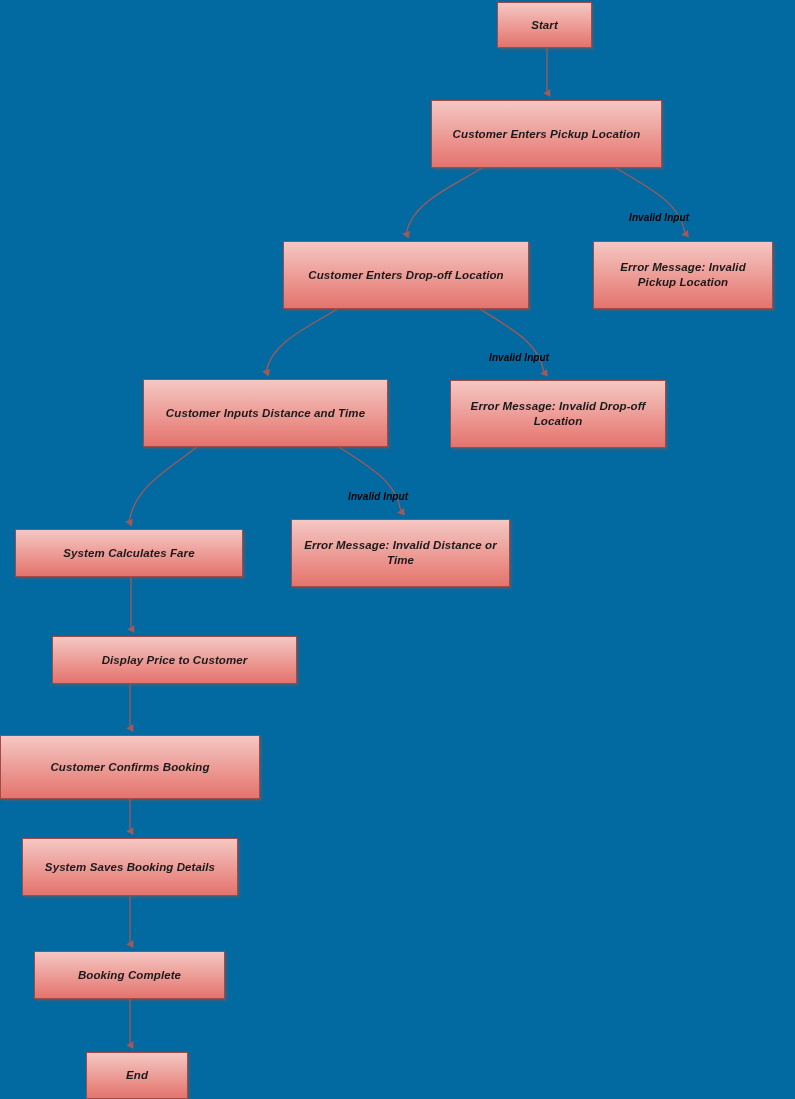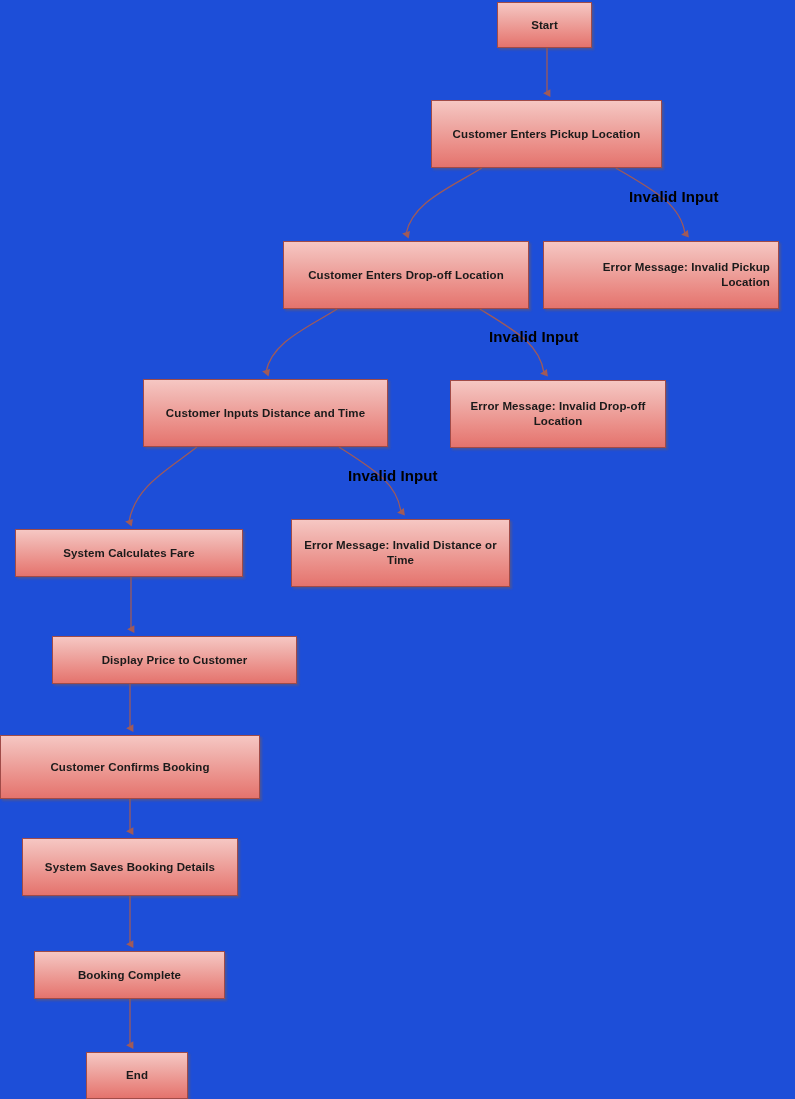--- a/index.html
+++ b/index.html
@@ -5,23 +5,24 @@
 <style>
   html, body {
     margin: 0;
     padding: 0;
     background: #ffffff;
   }
   #canvas {
     position: relative;
     width: 795px;
     height: 1099px;
-    background: #1d4ed8;
+    background: #0369a1;
     overflow: hidden;
     font-family: "Liberation Sans", sans-serif;
+    font-style: italic;
   }
   #edge-layer {
     position: absolute;
     left: 0;
     top: 0;
     width: 795px;
     height: 1099px;
     pointer-events: none;
   }
   .node {
@@ -41,25 +42,26 @@
     padding: 2px 8px;
     letter-spacing: 0.1px;
   }
   .node-label {
     display: block;
     width: 100%;
   }
   .edge-label {
     position: absolute;
     color: #000000;
-    font-size: 15px;
+    font-size: 10px;
     font-weight: bold;
     white-space: nowrap;
     font-family: "Liberation Sans", sans-serif;
     letter-spacing: 0.1px;
+    margin-top: 24px;
   }
 </style>
 </head>
 <body>
 
 <div id="canvas">
 
   <svg id="edge-layer" viewBox="0 0 795 1099" width="795" height="1099">
     <defs>
       <marker id="arrowhead" markerWidth="7" markerHeight="7" refX="3.2" refY="3.2" orient="auto" markerUnits="strokeWidth">
@@ -82,21 +84,21 @@
       </g>
   </svg>
 
   <div id="node-layer">
       <div class="node" style="left: 497px; top: 2px; width: 95px; height: 46px;">
         <span class="node-label">Start</span>
       </div>
       <div class="node" style="left: 431px; top: 100px; width: 231px; height: 68px;">
         <span class="node-label">Customer Enters Pickup Location</span>
       </div>
-      <div class="node" style="left: 543px; top: 241px; width: 236px; height: 68px; text-align: right;">
+      <div class="node" style="left: 593px; top: 241px; width: 180px; height: 68px;">
         <span class="node-label">Error Message: Invalid Pickup Location</span>
       </div>
       <div class="node" style="left: 283px; top: 241px; width: 246px; height: 68px;">
         <span class="node-label">Customer Enters Drop-off Location</span>
       </div>
       <div class="node" style="left: 436px; top: 380px; width: 216px; height: 68px; margin-left: 14px;">
         <span class="node-label">Error Message: Invalid Drop-off Location</span>
       </div>
       <div class="node" style="left: 143px; top: 379px; width: 245px; height: 68px;">
         <span class="node-label">Customer Inputs Distance and Time</span>

